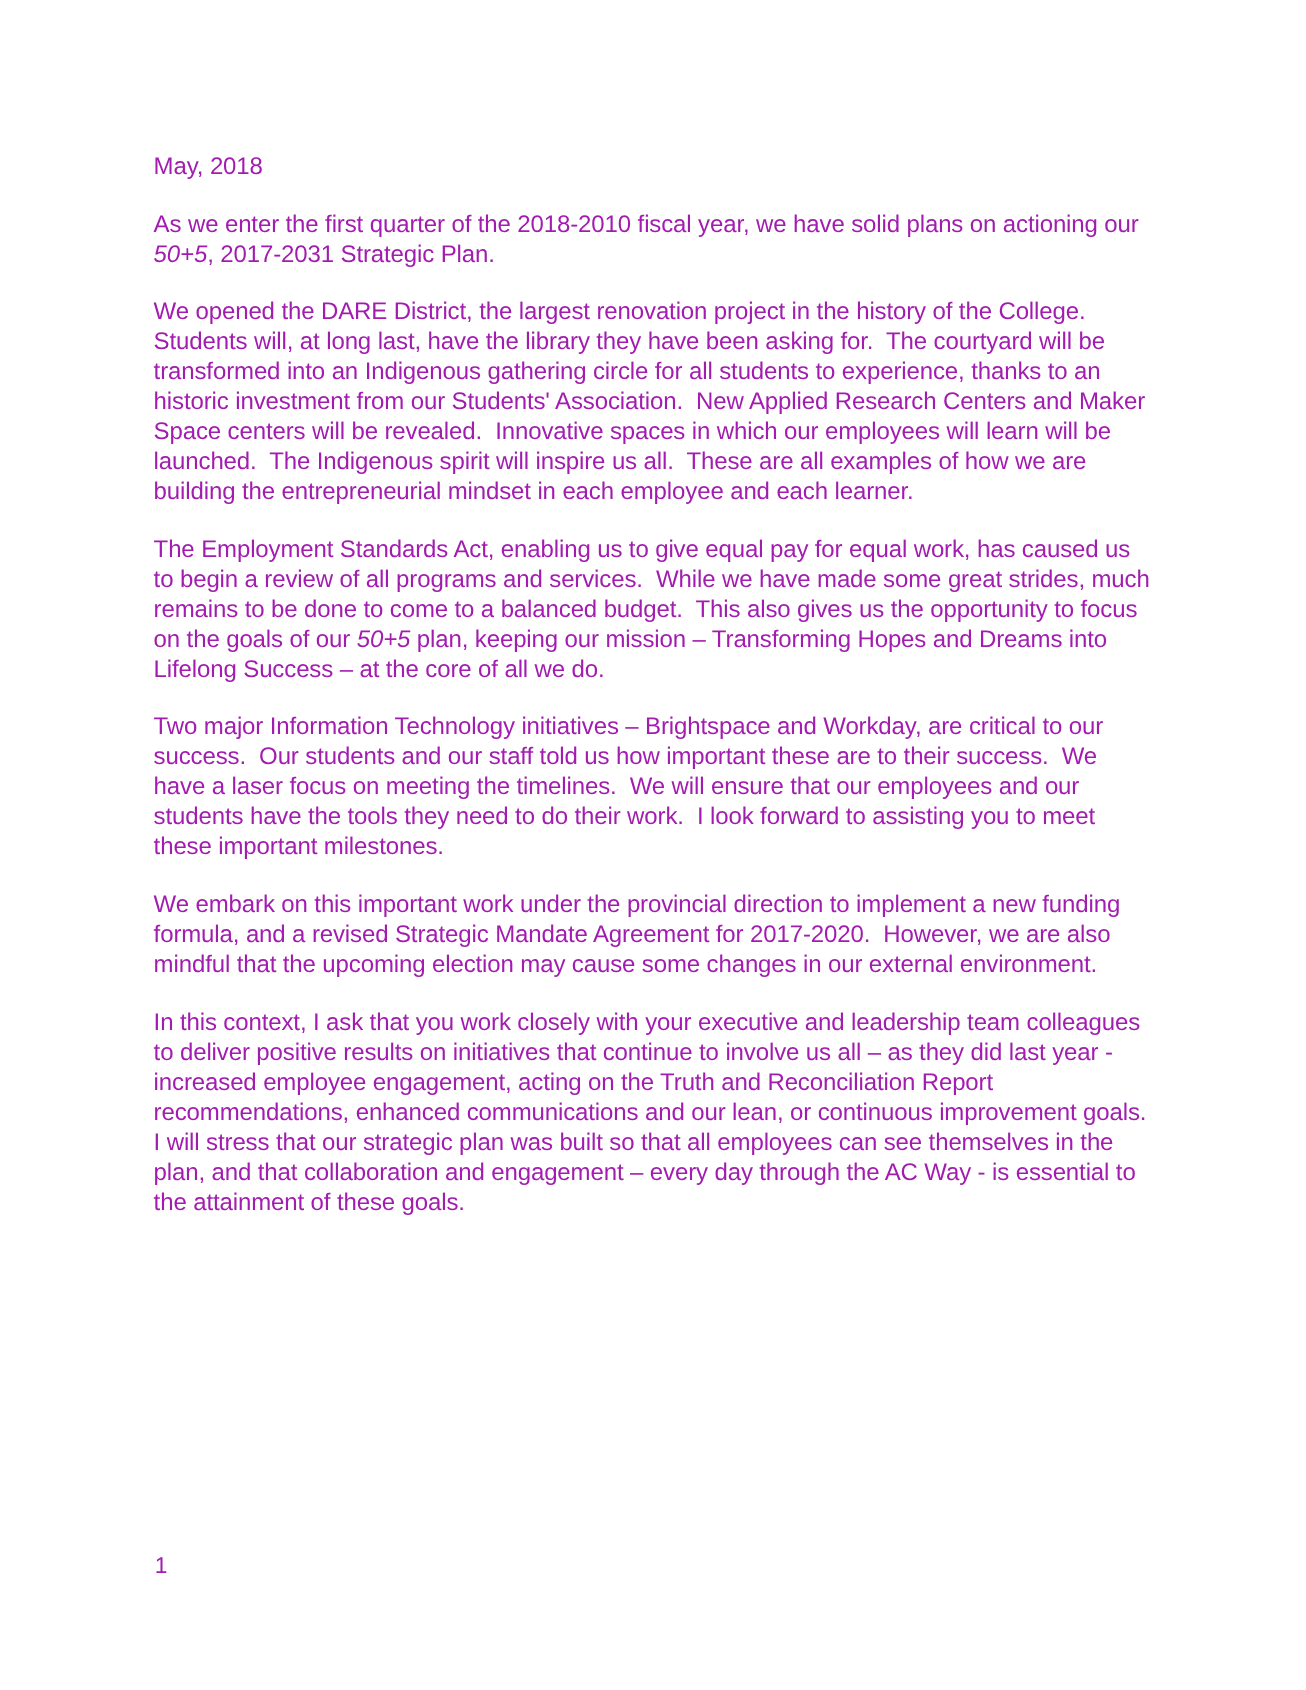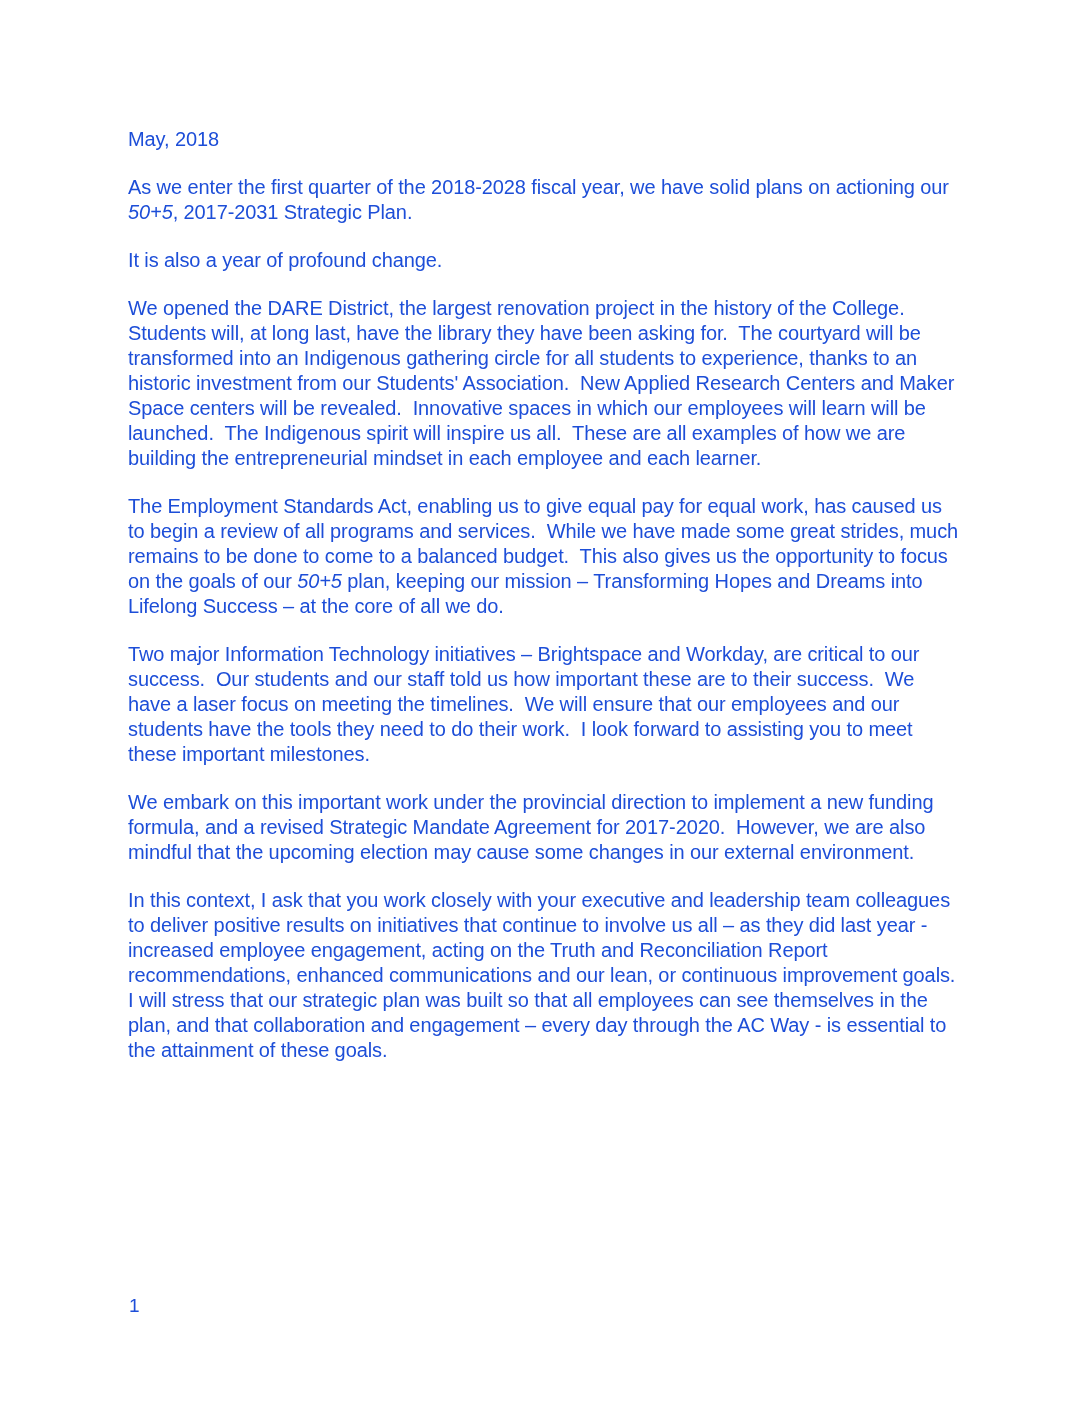--- a/index.html
+++ b/index.html
@@ -5,21 +5,21 @@
   html, body {
     margin: 0;
     padding: 0;
     background: #ffffff;
   }
   .page {
     position: relative;
     width: 1088px;
     height: 1408px;
     background: #ffffff;
-    color: #1d4ed8;
+    color: #a21caf;
     font-family: "Liberation Sans", sans-serif;
     overflow: hidden;
   }
   .letter-body {
     position: absolute;
     left: 128px;
     top: 127px;
     width: 833px;
     font-size: 20px;
     line-height: 25px;
@@ -40,22 +40,21 @@
     font-size: 19px;
     line-height: 25px;
   }
 </style>
 </head>
 <body>
 
 <div class="page">
   <div class="letter-body" id="letter-body">
       <p class="para"><span>May, 2018</span></p>
-      <p class="para"><span>As we enter the first quarter of the 2018-2028 fiscal year, we have solid plans on actioning our </span><span class="run-italic">50+5</span><span>, 2017-2031 Strategic Plan.</span></p>
-      <p class="para"><span>It is also a year of profound change.</span></p>
+      <p class="para"><span>As we enter the first quarter of the 2018-2010 fiscal year, we have solid plans on actioning our </span><span class="run-italic">50+5</span><span>, 2017-2031 Strategic Plan.</span></p>
       <p class="para"><span>We opened the DARE District, the largest renovation project in the history of the College.  Students will, at long last, have the library they have been asking for.  The courtyard will be transformed into an Indigenous gathering circle for all students to experience, thanks to an historic investment from our Students' Association.  New Applied Research Centers and Maker Space centers will be revealed.  Innovative spaces in which our employees will learn will be launched.  The Indigenous spirit will inspire us all.  These are all examples of how we are building the entrepreneurial mindset in each employee and each learner.</span></p>
       <p class="para"><span>The Employment Standards Act, enabling us to give equal pay for equal work, has caused us to begin a review of all programs and services.  While we have made some great strides, much remains to be done to come to a balanced budget.  This also gives us the opportunity to focus on the goals of our </span><span class="run-italic">50+5</span><span> plan, keeping our mission – Transforming Hopes and Dreams into Lifelong Success – at the core of all we do.</span></p>
       <p class="para"><span>Two major Information Technology initiatives – Brightspace and Workday, are critical to our success.  Our students and our staff told us how important these are to their success.  We have a laser focus on meeting the timelines.  We will ensure that our employees and our students have the tools they need to do their work.  I look forward to assisting you to meet these important milestones.</span></p>
       <p class="para"><span>We embark on this important work under the provincial direction to implement a new funding formula, and a revised Strategic Mandate Agreement for 2017-2020.  However, we are also mindful that the upcoming election may cause some changes in our external environment.</span></p>
       <p class="para"><span>In this context, I ask that you work closely with your executive and leadership team colleagues to deliver positive results on initiatives that continue to involve us all – as they did last year - increased employee engagement, acting on the Truth and Reconciliation Report recommendations, enhanced communications and our lean, or continuous improvement goals.  I will stress that our strategic plan was built so that all employees can see themselves in the plan, and that collaboration and engagement – every day through the AC Way - is essential to the attainment of these goals.</span></p>
     </div>
   <div class="page-number">1</div>
 </div>
 
 </body></html>

